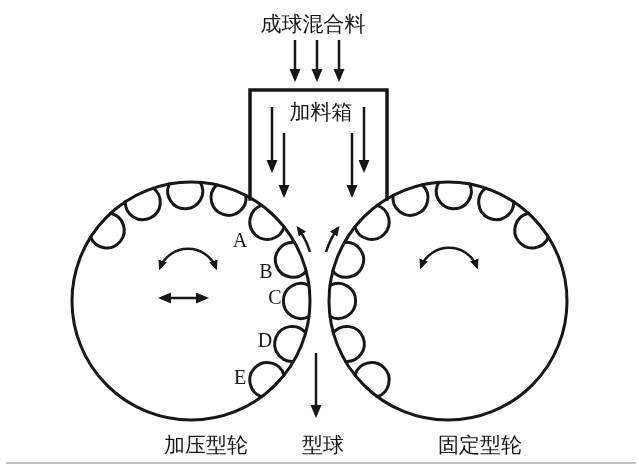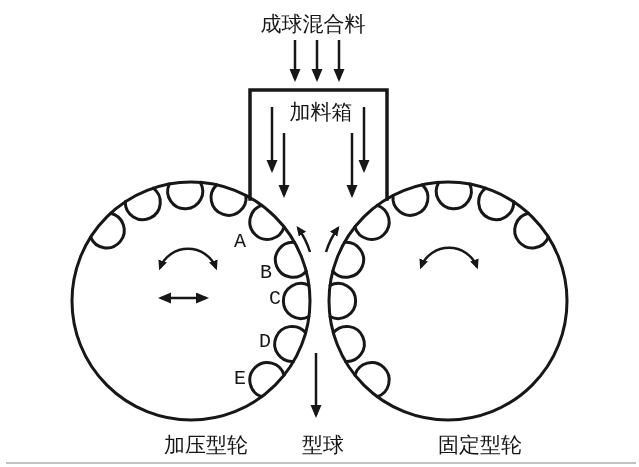--- a/index.html
+++ b/index.html
@@ -6,21 +6,21 @@
     margin: 0;
     padding: 0;
     background: #ffffff;
   }
   .canvas {
     position: relative;
     width: 639px;
     height: 467px;
     background: #ffffff;
     overflow: hidden;
-    font-family: Liberation Mono, monospace;
+    font-family: Liberation Serif, serif;
   }
   svg { display: block; }
   .stroke-line {
     fill: none;
     stroke: var(--line, #171717);
     stroke-width: 2.5;
   }
   .rim {
     fill: none;
     stroke: var(--line, #171717);

